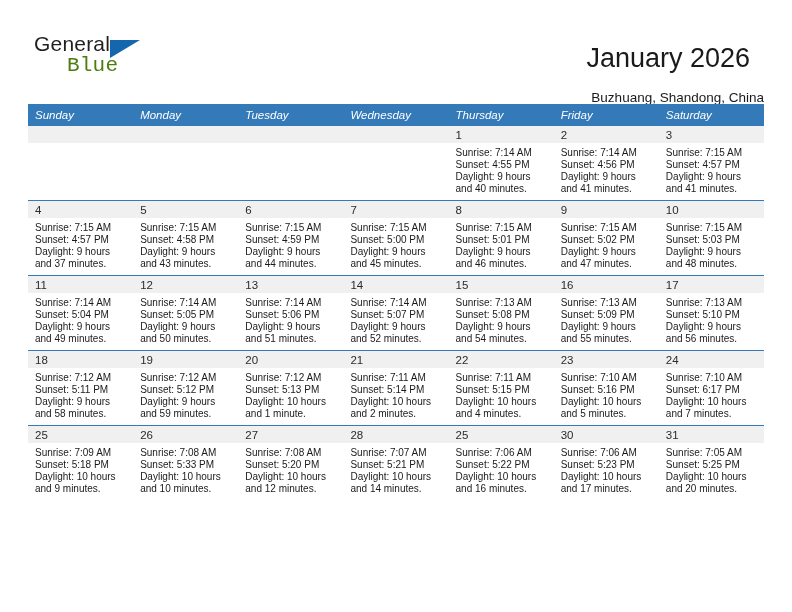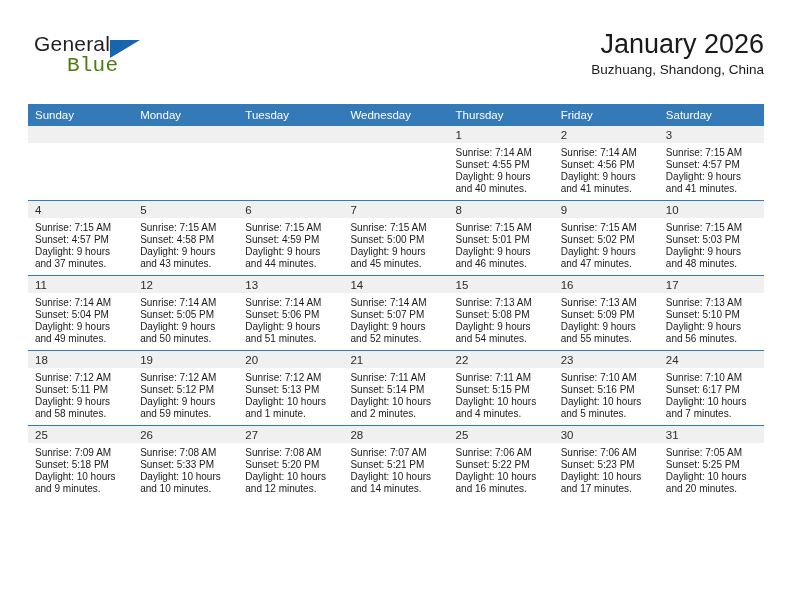--- a/index.html
+++ b/index.html
@@ -72,21 +72,21 @@
     right: 0;
     top: 0;
     text-align: right;
   }
   .cal-title {
     font-size: 27px;
     color: #1a1a1a;
     line-height: 32px;
     white-space: nowrap;
     font-weight: normal;
-    margin: 0;
+    margin: 14px;
   }
   .cal-subtitle {
     font-size: 13.5px;
     color: #1a1a1a;
     line-height: 20px;
     margin-top: 0;
     white-space: nowrap;
   }
 
   
@@ -100,20 +100,21 @@
   }
   .calendar th {
     background: #3479b8;
     color: #ffffff;
     font-size: 11.5px;
     font-weight: normal;
     text-align: left;
     padding: 5px 0 5px 7px;
     height: 12px;
     border: none;
+    font-style: italic;
   }
   .calendar td {
     vertical-align: top;
     padding: 0;
     border: none;
     border-top: 1.5px solid #3479b8;
     height: 74px;
     width: 105.14px;
     background: #ffffff;
   }

